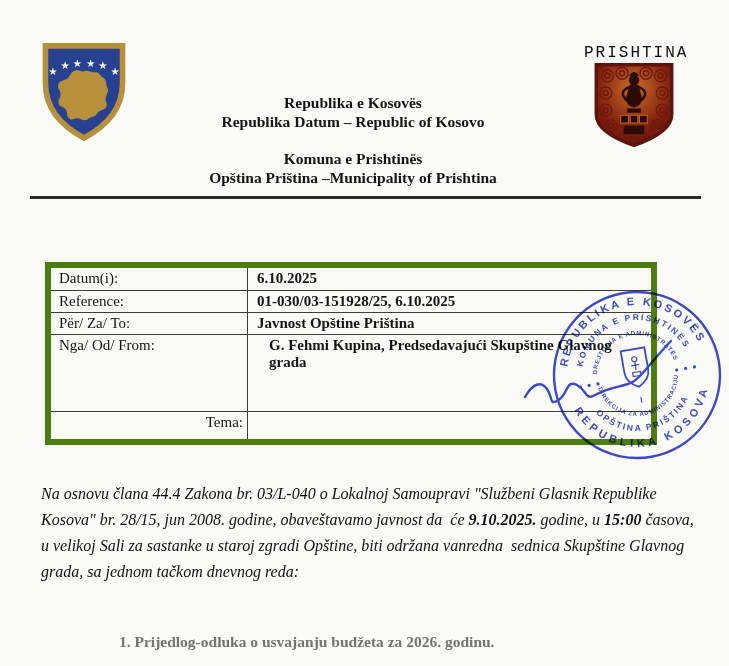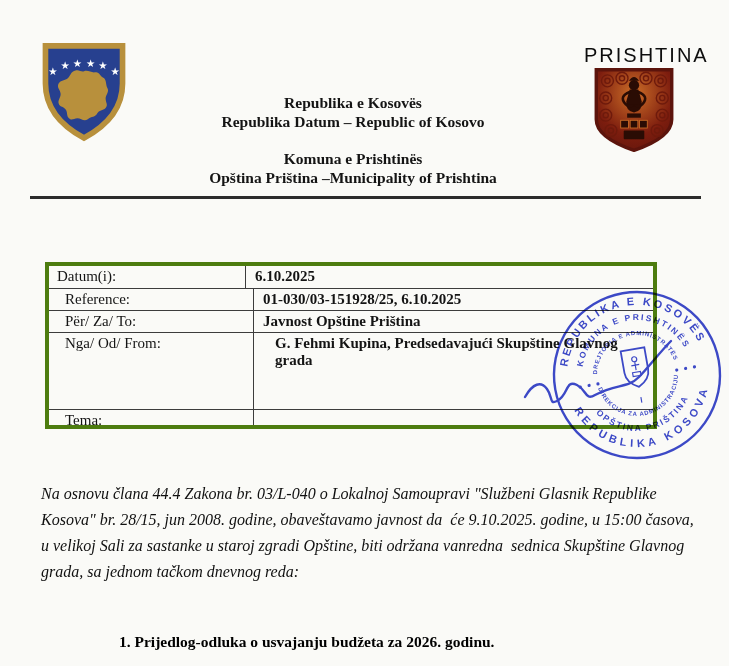--- a/index.html
+++ b/index.html
@@ -20,47 +20,47 @@
     color:var(--text);
     position:relative;
     overflow:hidden;
   }
   .page{position:absolute;inset:0;}
 
   
   .kosovo-emblem{position:absolute;left:37px;top:40px;width:94px;height:104px;}
   .prishtina-emblem{position:absolute;left:584px;top:44px;width:100px;text-align:center;}
   .pr-label{
-    font-size:20px;letter-spacing:2px;color:#0d0d0d;
-    font-family:Liberation Sans, sans-serif;margin-bottom:1px;white-space:nowrap;
+    font-size:16px;letter-spacing:2px;color:#0d0d0d;
+    font-family:Liberation Mono, monospace;margin-bottom:1px;white-space:nowrap;
   }
 
   
   .hdr{
     position:absolute;left:13px;width:680px;text-align:center;
     font-weight:bold;font-size:15.5px;line-height:19px;
   }
   .hdr-republic{top:93px;}
   .hdr-municipality{top:149px;}
 
   .rule{position:absolute;left:30px;top:196px;width:671px;height:3px;background:#2b2b2b;}
 
   
   .info-table{
     position:absolute;left:45px;top:262px;width:612px;
-    border:4px solid #4d7c0f;font-size:15px;background:transparent;
+    border:6px solid #4d7c0f;font-size:15px;background:transparent;
   }
   .trow{display:flex;}
-  .trow + .trow{border-top:1.5px solid #3c3c3c;padding-left:8px;}
+  .trow + .trow{border-top:1.5px solid #3c3c3c;}
   .tlabel{
     width:197px;flex:0 0 197px;border-right:1.5px solid #3c3c3c;
     padding:2px 4px 0 8px;
   }
   .tvalue{flex:1;font-weight:bold;padding:2px 4px 0 9px;}
-  .h22{height:22px;} .h77{height:77px;gap:12px;} .h28{height:16px;}
+  .h22{height:22px;} .h77{height:77px;gap:12px;} .h28{height:28px;text-align:right;}
 
   
   .stamp{
     position:absolute;left:518px;top:284px;
     mix-blend-mode:multiply;opacity:.9;z-index:5;
   }
   .ring{fill:none;stroke:var(--stamp-blue);stroke-width:2.4;}
   .t-outer{font:bold 11px "Liberation Sans",sans-serif;fill:var(--stamp-blue);letter-spacing:2.5px;}
   .t-outer-b{font:bold 11px "Liberation Sans",sans-serif;fill:var(--stamp-blue);letter-spacing:4px;}
   .t-mid{font:bold 8.5px "Liberation Sans",sans-serif;fill:var(--stamp-blue);letter-spacing:2px;}
@@ -71,24 +71,24 @@
   .s-detail{stroke-width:1.2;}
   .s-dot{fill:var(--stamp-blue);}
   .sig{fill:none;stroke:var(--stamp-blue);stroke-width:2.4;stroke-linecap:round;}
 
   
   .body-par{
     position:absolute;left:41px;top:481px;width:660px;
     font-style:italic;font-size:16px;line-height:26px;color:#101010;
     white-space:pre-wrap;
   }
-  .body-par b{font-weight:normal;font-style:italic;margin-top:44px;}
+  .body-par b{font-weight:bold;font-style:italic;margin-top:44px;}
   .agenda{
     position:absolute;left:119px;top:633px;
-    font-weight:bold;font-size:15.5px;color:#000000;
+    font-weight:bold;font-size:15.5px;color:#737373;
   }
 
   
   .k-shield{fill:var(--kosovo-blue);stroke:var(--kosovo-gold);stroke-width:6;}
   .k-map{fill:var(--kosovo-gold);}
   .k-star{fill:#fff;font:11px "DejaVu Sans",sans-serif;}
   .p-shield{stroke:var(--prishtina-dark-red);stroke-width:4;}
   .p-spiral{fill:none;stroke:#6e1a0c;stroke-width:1.6;}
   .p-fig{fill:var(--figure-brown);}
   .p-arm{fill:none;stroke:var(--figure-brown);stroke-width:3;stroke-linecap:round;}

